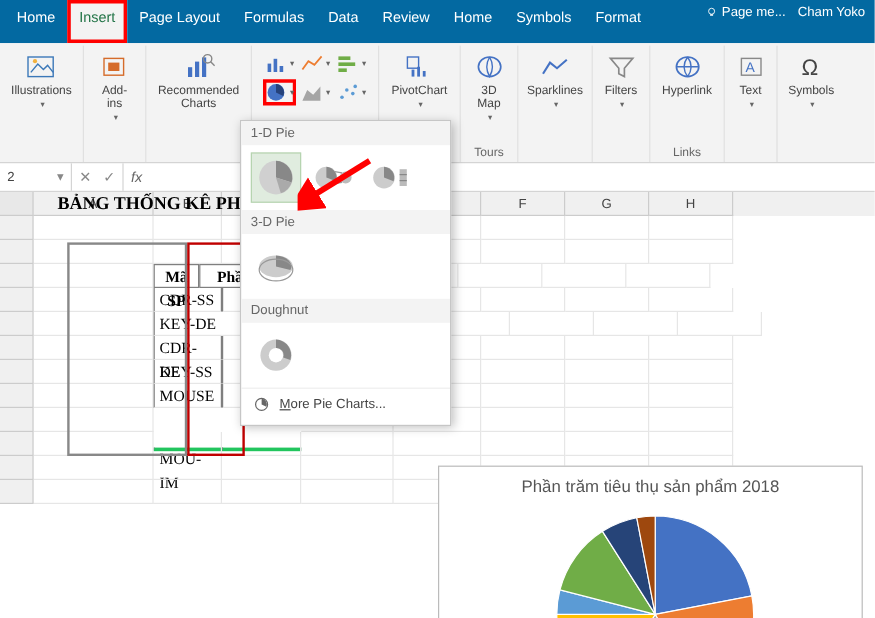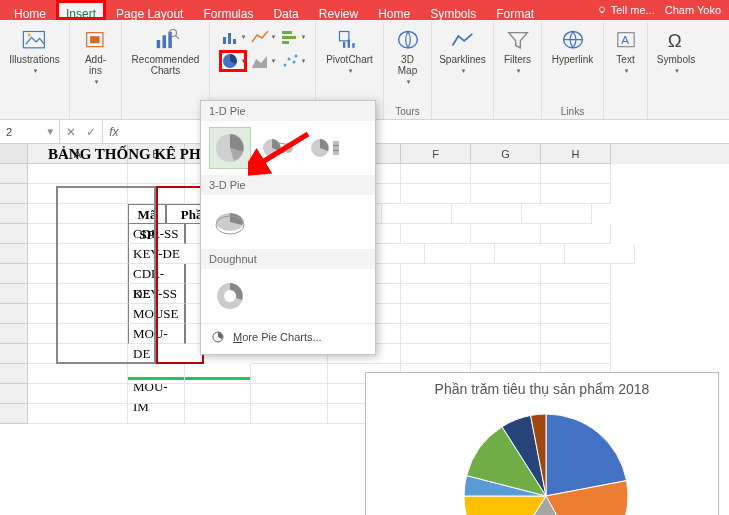--- a/index.html
+++ b/index.html
@@ -2,21 +2,21 @@
 <html><head>
 <meta charset="utf-8">
 <style>
 * { margin: 0; padding: 0; box-sizing: border-box; font-family: 'Segoe UI', Tahoma, sans-serif; }
 body { background: #fff; font-size: 12px; overflow: hidden; width: 729px; height: 515px; position: relative; }
 
 .titlebar-right { position: absolute; right: 8px; top: 4px; color: #fff; font-size: 11px; display: flex; gap: 10px; align-items: center; }
 .titlebar-right .tell { display: flex; align-items: center; gap: 4px; }
 .bulb { width: 10px; height: 10px; }
 
-.tabs { background: #ef4444; display: flex; height: 20px; align-items: stretch; padding: 0 4px; }
+.tabs { background: #0369a1; display: flex; height: 36px; align-items: stretch; padding: 0 4px; }
 .tab { color: #fff; padding: 4px 10px 0; font-size: 12px; cursor: pointer; line-height: 20px; }
 .tab.active { background: #f3f3f3; color: #217346; }
 .tab.highlight { box-shadow: inset 0 0 0 3px #f00; }
 
 .ribbon { background: #f3f3f3; height: 100px; border-bottom: 1px solid #d4d4d4; display: flex; padding: 2px 0 0; position: relative; }
 .rgroup { border-right: 1px solid #e0e0e0; padding: 4px 6px 0; display: flex; flex-direction: column; align-items: center; justify-content: flex-start; position: relative; }
 .rbtn { display: flex; flex-direction: column; align-items: center; gap: 2px; padding: 2px 4px; cursor: pointer; }
 .rbtn .ico { width: 28px; height: 24px; display: flex; align-items: center; justify-content: center; }
 .rbtn .lbl { font-size: 10px; color: #444; text-align: center; line-height: 11px; }
 .glabel { font-size: 10px; color: #666; position: absolute; bottom: 2px; left: 0; right: 0; text-align: center; }
@@ -72,21 +72,21 @@
   <div class="tab">Review</div>
   <div class="tab">Home</div>
   <div class="tab">Symbols</div>
   <div class="tab">Format</div>
   <div class="titlebar-right">
     <span class="tell">
       <svg class="bulb" viewBox="0 0 16 16">
           <circle cx="8" cy="7" r="4" fill="none" stroke="#fff" stroke-width="1.2"></circle>
           <rect x="6" y="11" width="4" height="2" fill="#fff"></rect>
         </svg>
-      <span>Tell me...</span>
+      <span>Page me...</span>
     </span>
     <span>Cham Yoko</span>
   </div>
 </div>
 
 <div class="ribbon">
   <div class="rgroup" style="width:70px">
     <div class="rbtn">
       <span class="ico">
           <svg viewBox="0 0 24 20">
@@ -362,31 +362,20 @@
         <div class="cell" style="width:77px"></div>
         <div class="cell" style="width:73px"></div>
         <div class="cell" style="width:70px"></div>
         <div class="cell" style="width:70px"></div>
         <div class="cell" style="width:70px"></div>
       </div>
       <div class="row">
         <div class="rh"></div>
         <div class="cell" style="width:100px"></div>
         <div class="cell tcell" style="width:57px">MOUSE</div>
-        <div class="cell tcell" style="width:66px"></div>
-        <div class="cell" style="width:77px"></div>
-        <div class="cell" style="width:73px"></div>
-        <div class="cell" style="width:70px"></div>
-        <div class="cell" style="width:70px"></div>
-        <div class="cell" style="width:70px"></div>
-      </div>
-      <div class="row">
-        <div class="rh"></div>
-        <div class="cell" style="width:100px"></div>
-        <div class="cell tcell" style="width:57px">MOU-DE</div>
         <div class="cell tcell" style="width:66px"></div>
         <div class="cell" style="width:77px"></div>
         <div class="cell" style="width:73px"></div>
         <div class="cell" style="width:70px"></div>
         <div class="cell" style="width:70px"></div>
         <div class="cell" style="width:70px"></div>
       </div>
       <div class="row">
         <div class="rh"></div>
         <div class="cell" style="width:100px"></div>

